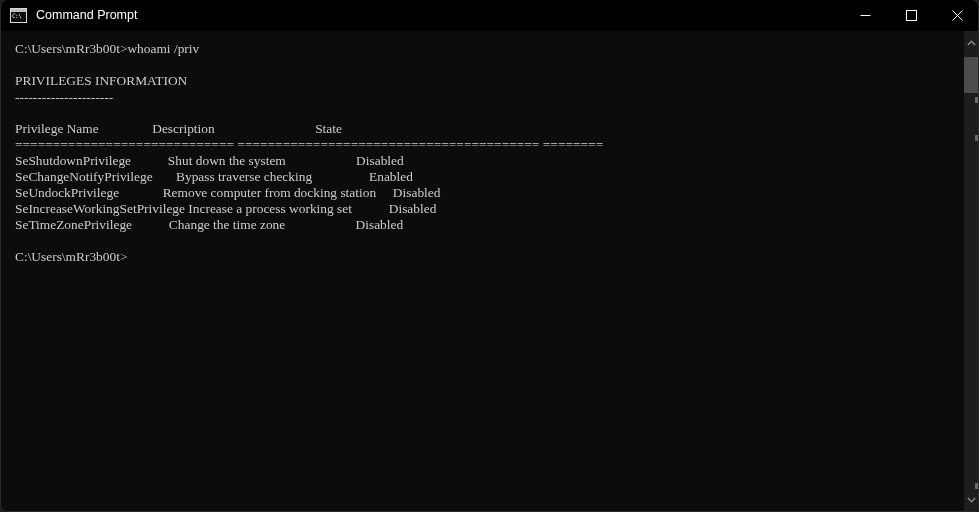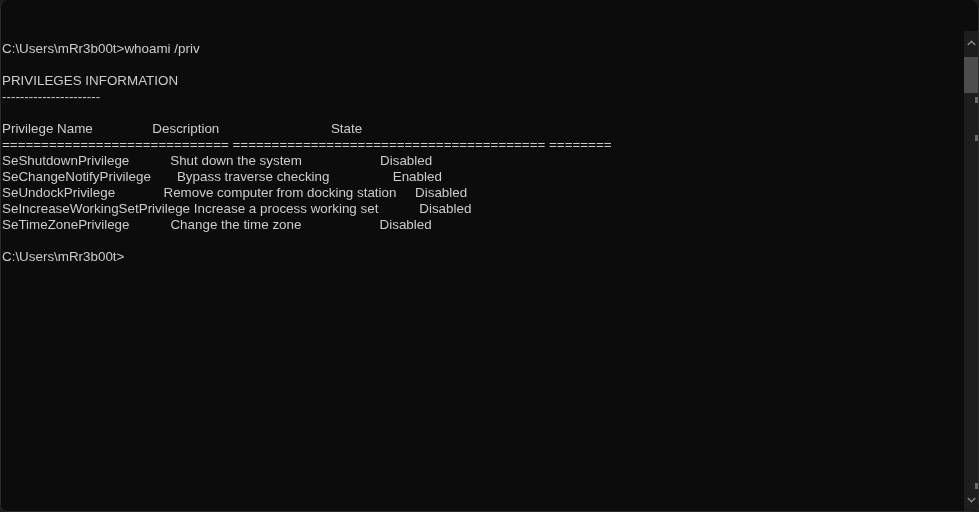--- a/index.html
+++ b/index.html
@@ -100,24 +100,24 @@
     top: 31px;
     left: 0;
     width: 958px;
     height: 481px;
     background: #0c0c0c;
     overflow: hidden;
   }
   #console-text {
     position: absolute;
     top: 10px;
-    left: 1px;
+    left: 14px;
     margin: 0;
     color: #ccc;
-    font-family: Liberation Sans, sans-serif;
+    font-family: Liberation Serif, serif;
     font-size: 13.4px;
     line-height: 16px;
     white-space: pre;
     letter-spacing: 0px;
   }
 
   
   #scrollbar {
     position: absolute;
     top: 31px;
@@ -162,20 +162,47 @@
     width: 3px;
     height: 6px;
     background: #6a6a6a;
   }
 </style>
 </head>
 <body>
 
 <div id="window">
 
+  <div id="titlebar">
+    <div id="app-icon">
+      <div class="frame"></div>
+      <div class="bar"></div>
+      <div class="glyph">C:\</div>
+    </div>
+    <div id="title-text">Command Prompt</div>
+
+    <div id="window-controls">
+      <div class="ctrl-btn">
+        <svg width="11" height="11" viewBox="0 0 11 11" aria-hidden="true">
+          <line x1="0.5" y1="5.5" x2="10.5" y2="5.5" stroke="#ffffff" stroke-width="1"></line>
+        </svg>
+      </div>
+      <div class="ctrl-btn">
+        <svg width="11" height="11" viewBox="0 0 11 11" aria-hidden="true">
+          <rect x="0.5" y="0.5" width="10" height="10" fill="none" stroke="#ffffff" stroke-width="1"></rect>
+        </svg>
+      </div>
+      <div class="ctrl-btn">
+        <svg width="11" height="11" viewBox="0 0 11 11" aria-hidden="true">
+          <line x1="0.5" y1="0.5" x2="10.5" y2="10.5" stroke="#ffffff" stroke-width="1"></line>
+          <line x1="10.5" y1="0.5" x2="0.5" y2="10.5" stroke="#ffffff" stroke-width="1"></line>
+        </svg>
+      </div>
+    </div>
+  </div>
 
   <div id="terminal">
     <pre id="console-text">C:\Users\mRr3b00t&gt;whoami /priv
 
 PRIVILEGES INFORMATION
 ----------------------
 
 Privilege Name                Description                              State
 ============================= ======================================== ========
 SeShutdownPrivilege           Shut down the system                     Disabled

